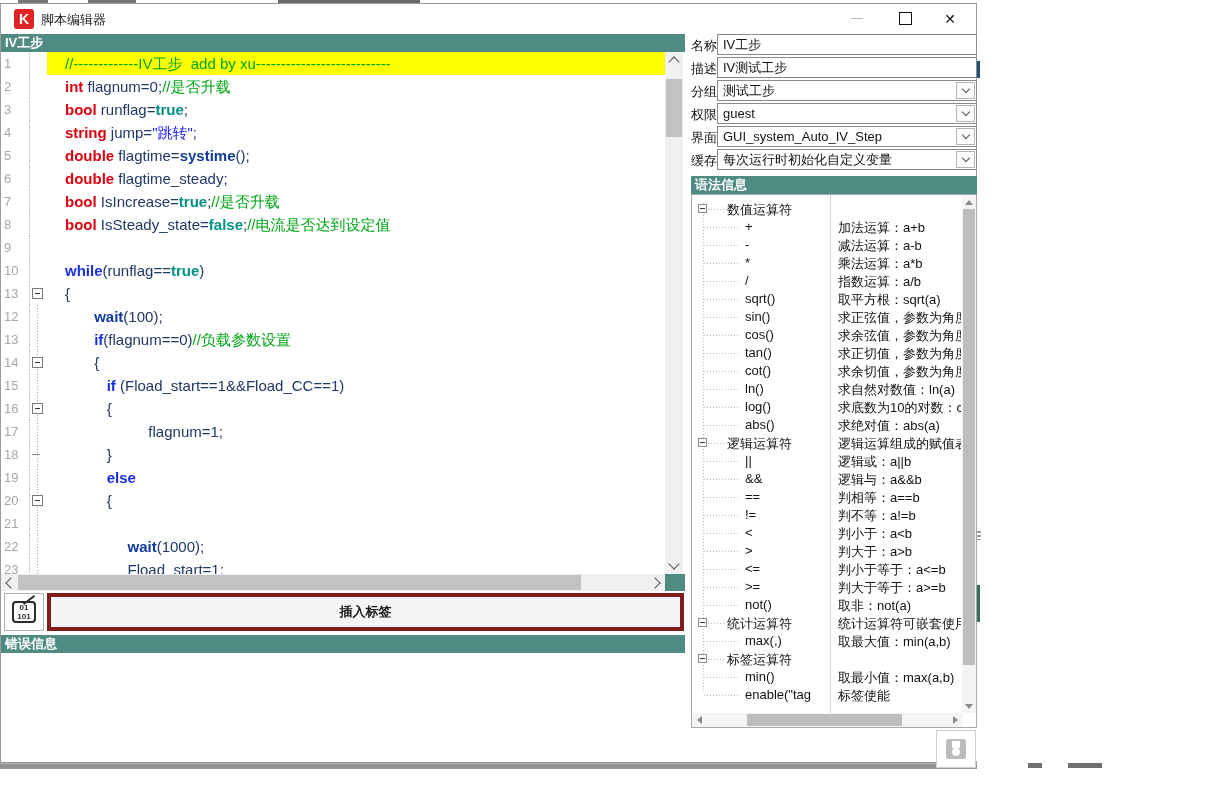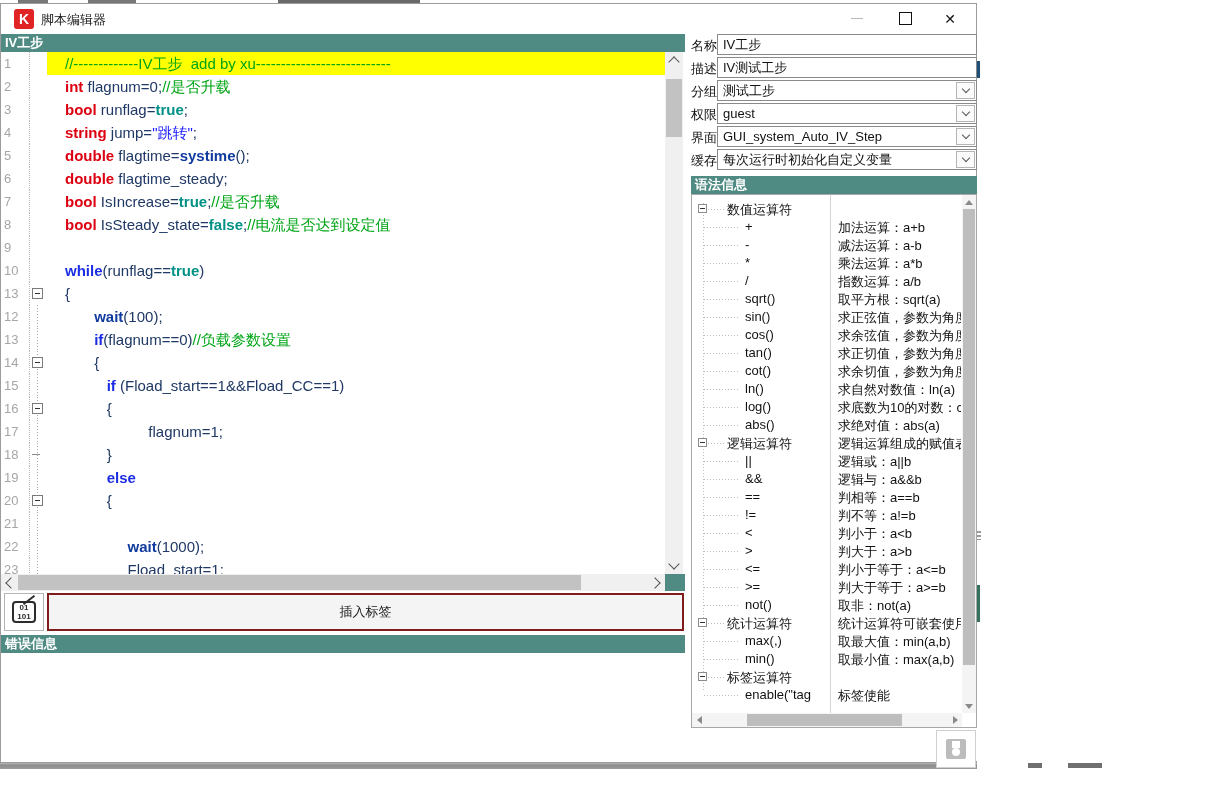--- a/index.html
+++ b/index.html
@@ -66,22 +66,22 @@
   .sb-btn{position:absolute;display:flex;align-items:center;justify-content:center;}
 
   
   .icon-btn{position:absolute;left:3px;top:589px;width:40px;height:38px;background:#fff;
     border:1px solid #b5b5b5;box-sizing:border-box;display:flex;align-items:center;justify-content:center;}
   .bin-ic{position:relative;width:24px;height:22px;border:2px solid #2c2c2c;border-radius:4px;
     font-size:8px;font-weight:bold;color:#2c2c2c;line-height:9px;text-align:center;box-sizing:border-box;}
   .bin-ic .slash{position:absolute;right:-2px;top:-4px;width:14px;height:2px;background:#2c2c2c;
     transform:rotate(-38deg);}
   .insert-btn{position:absolute;left:46px;top:589px;width:637px;height:38px;background:#f4f4f4;
-    border:2px solid #7f1d1d;box-sizing:border-box;font-size:13px;color:#1a1a1a;
-    display:flex;align-items:center;justify-content:center;}
+    border:4px solid #7f1d1d;box-sizing:border-box;font-size:13px;color:#1a1a1a;
+    display:flex;align-items:center;justify-content:center;font-weight:bold;}
 
   
   .fields{position:absolute;left:690px;top:30px;width:286px;}
   .frow{position:relative;height:21px;margin-bottom:2px;}
   .flabel{position:absolute;left:0;top:3px;font-size:13px;color:#111;}
   .fbox-in{position:absolute;left:26px;right:0;top:0;bottom:0;border:1px solid #8a8a8a;background:#fff;
     font-size:13px;color:#111;line-height:19px;padding-left:5px;box-sizing:border-box;overflow:hidden;white-space:nowrap;}
   .combo-btn{position:absolute;right:2px;top:2px;width:17px;height:15px;border:1px solid #b5b5b5;
     background:#fbfbfb;display:flex;align-items:center;justify-content:center;}
   .combo-btn .chev{width:5px;height:5px;}
@@ -463,28 +463,28 @@
         </div>
         <div class="trow root">
           <span class="texp"></span>
           <span class="top-label">统计运算符</span>
           <span class="tdesc">统计运算符可嵌套使用，例</span>
         </div>
         <div class="trow child">
           <span class="top-label">max(,)</span>
           <span class="tdesc">取最大值：min(a,b)</span>
         </div>
-        <div class="trow child">
-          <span class="top-label">min()</span>
-          <span class="tdesc">取最小值：max(a,b)</span>
-        </div>
         <div class="trow root">
           <span class="texp"></span>
           <span class="top-label">标签运算符</span>
           <span class="tdesc"></span>
+        </div>
+        <div class="trow child">
+          <span class="top-label">min()</span>
+          <span class="tdesc">取最小值：max(a,b)</span>
         </div>
         <div class="trow child">
           <span class="top-label">enable("tag</span>
           <span class="tdesc">标签使能</span>
         </div>
       </div>
     <div class="tvscroll">
       <div class="sb-btn" style="left:0;top:0;width:14px;height:14px;">
           <span class="tri up"></span>
         </div>

